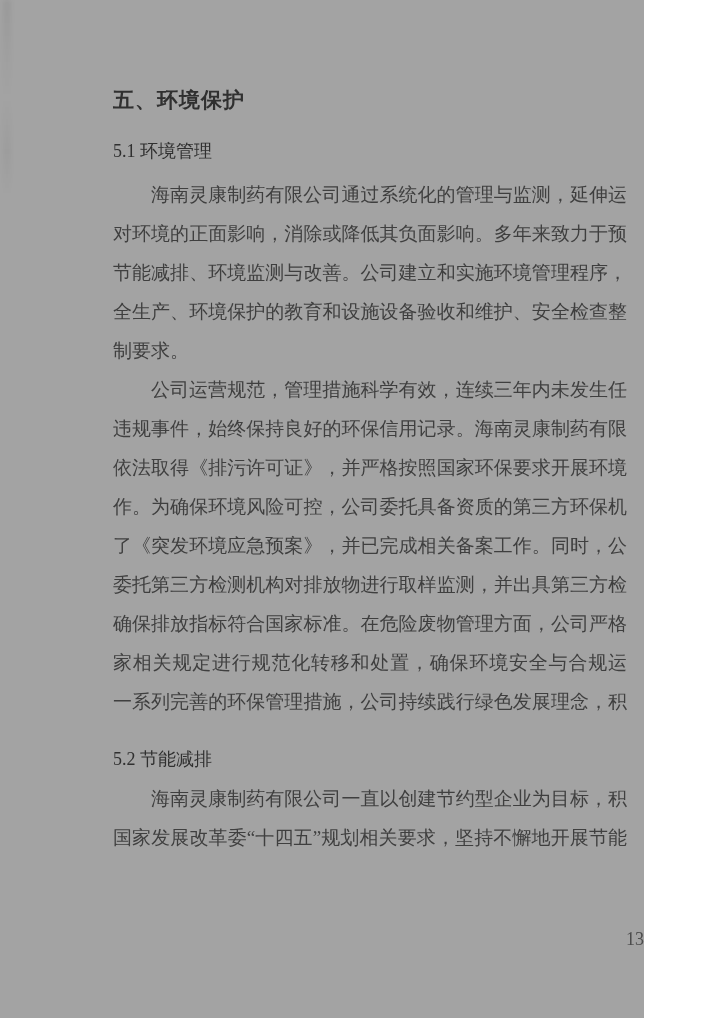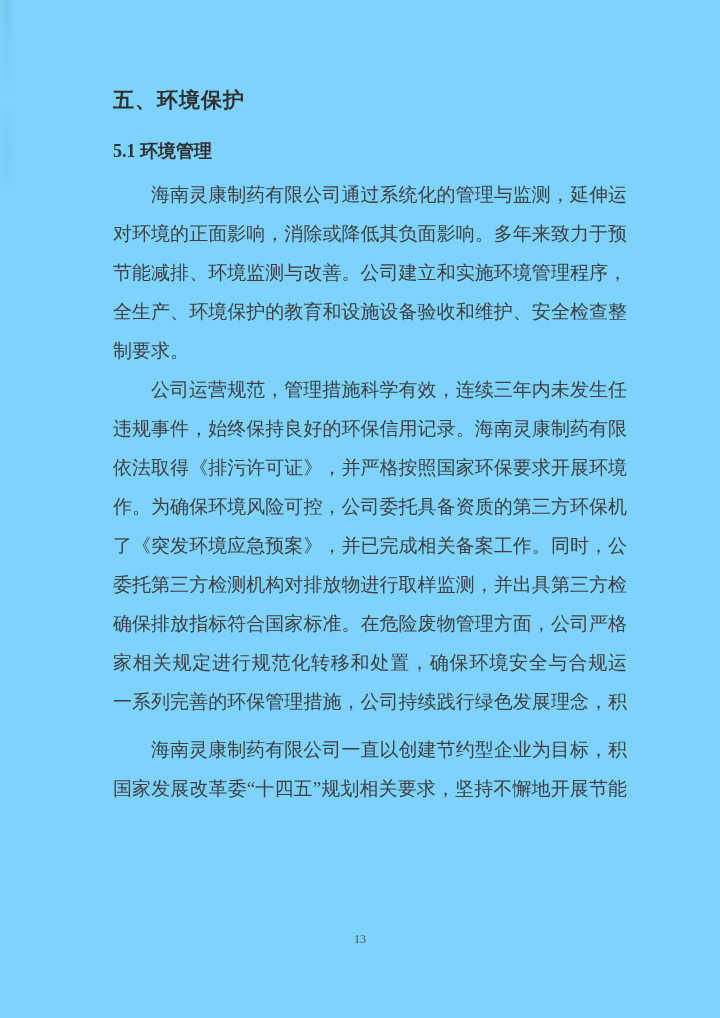--- a/index.html
+++ b/index.html
@@ -2,23 +2,23 @@
 <html><head>
 <meta charset="utf-8">
 <style>
   html, body {
     margin: 0;
     padding: 0;
     background: #ffffff;
   }
   .doc-page {
     position: relative;
-    width: 720px;
+    width: 644px;
     height: 1018px;
-    background: #7dd3fc;
+    background: #a3a3a3;
     overflow: hidden;
     font-family: "Liberation Serif", "DejaVu Serif", serif;
     color: #3f3f3f;
   }
   
   .scan-artifact {
     position: absolute;
     left: 3px;
     top: 0;
     width: 8px;
@@ -42,21 +42,21 @@
     font-size: 21px;
     line-height: 24px;
     font-weight: bold;
     color: #303030;
     letter-spacing: 1px;
   }
   .sec {
     margin: 28px 0 0 0;
     font-size: 18px;
     line-height: 22px;
-    font-weight: bold;
+    font-weight: normal;
     color: #303030;
   }
   .sec.second {
     margin-top: 27px;
   }
   .para {
     margin: 0;
   }
   .para.after-heading-1 { margin-top: 13px; }
   .para.after-heading-2 { margin-top: 9px; }
@@ -74,22 +74,22 @@
   }
   .ln.last {
     text-align: center;
     text-align-last: left;
   }
   .pageno {
     position: absolute;
     left: 0;
     top: 929px;
     width: 100%;
-    text-align: center;
-    font-size: 12px;
+    text-align: right;
+    font-size: 18px;
     line-height: 20px;
     color: #4c4c4c;
   }
 </style>
 </head>
 <body>
 
 <div class="doc-page">
   <div class="scan-artifact"></div>
 
@@ -112,20 +112,21 @@
       <div class="ln">违规事件，始终保持良好的环保信用记录。海南灵康制药有限公司已</div>
       <div class="ln">依法取得《排污许可证》，并严格按照国家环保要求开展环境监管工</div>
       <div class="ln">作。为确保环境风险可控，公司委托具备资质的第三方环保机构编制</div>
       <div class="ln">了《突发环境应急预案》，并已完成相关备案工作。同时，公司定期</div>
       <div class="ln">委托第三方检测机构对排放物进行取样监测，并出具第三方检测报告，</div>
       <div class="ln">确保排放指标符合国家标准。在危险废物管理方面，公司严格按照国</div>
       <div class="ln">家相关规定进行规范化转移和处置，确保环境安全与合规运营。通过</div>
       <div class="ln">一系列完善的环保管理措施，公司持续践行绿色发展理念，积极履行</div>
     </div>
 
+    <div class="sec second">5.2 节能减排</div>
 
     <div class="para after-heading-2">
       <div class="ln first">海南灵康制药有限公司一直以创建节约型企业为目标，积极响应</div>
       <div class="ln">国家发展改革委“十四五”规划相关要求，坚持不懈地开展节能降耗</div>
     </div>
 
   </div>
 
   <div class="pageno">13</div>
 </div>

